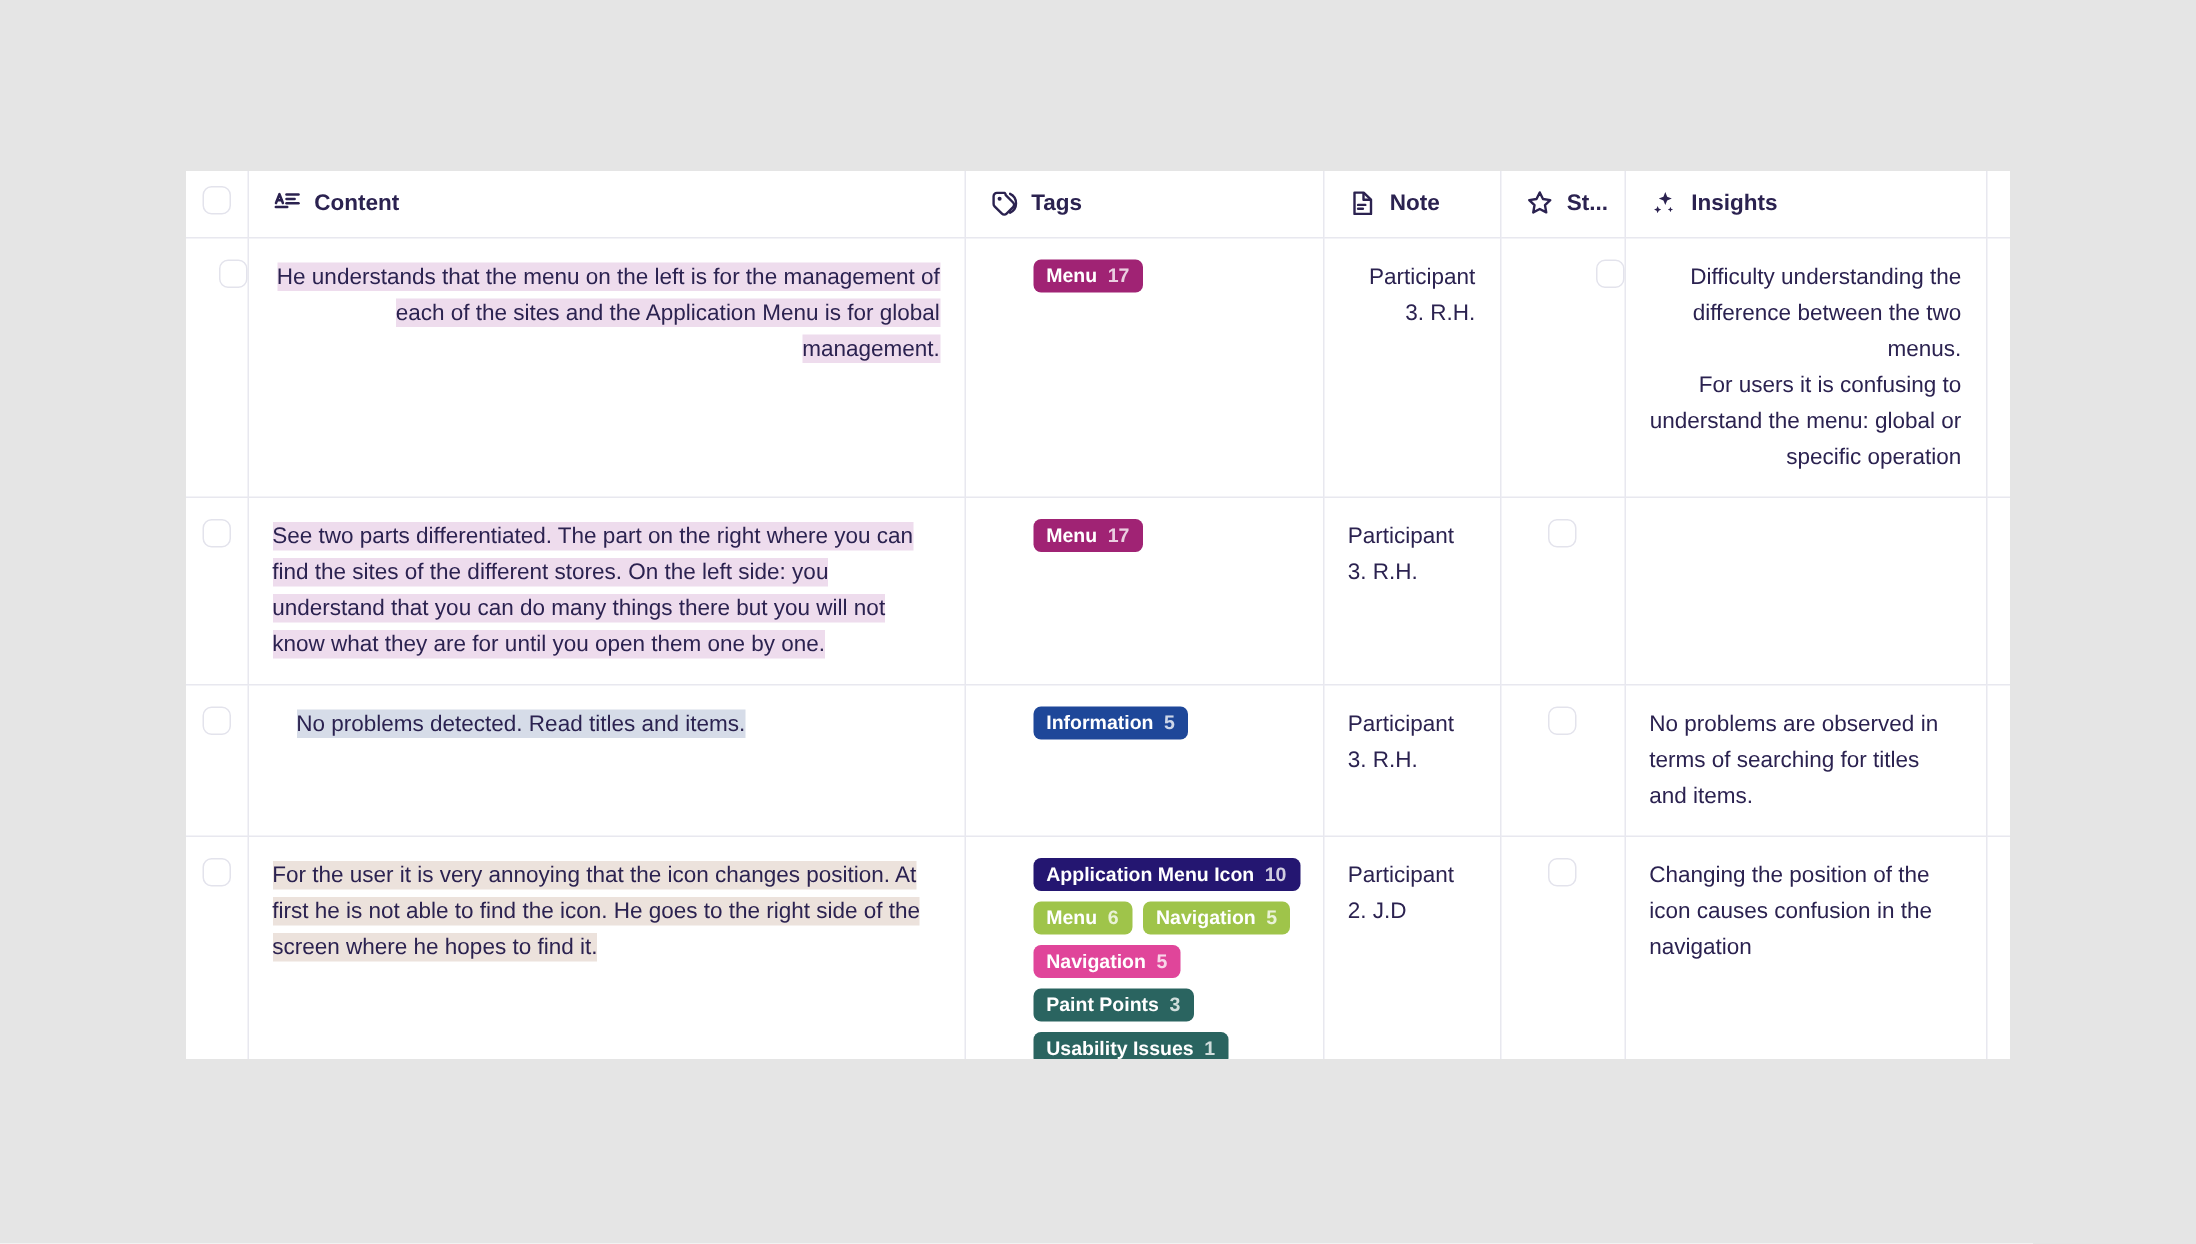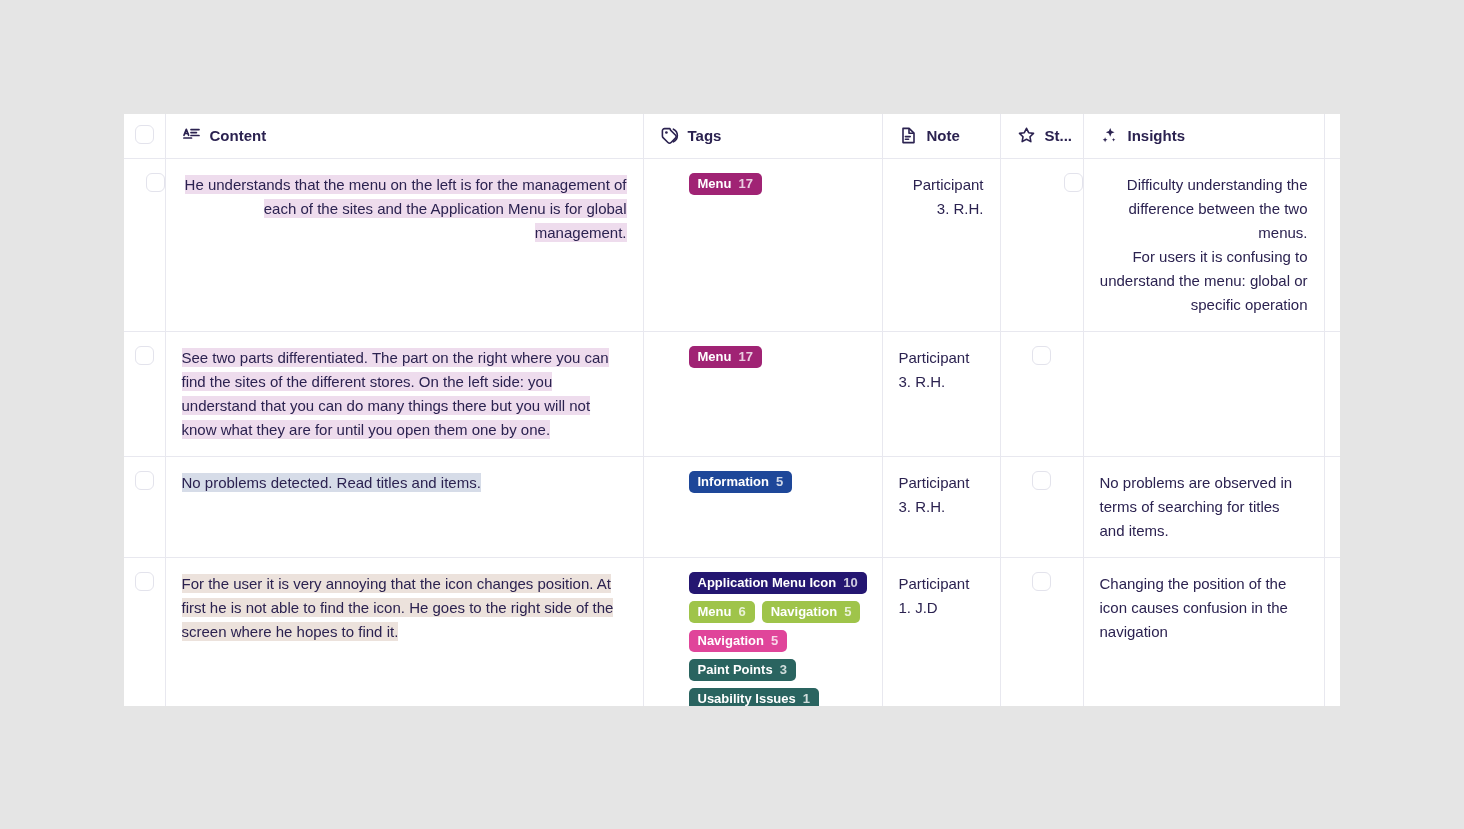--- a/index.html
+++ b/index.html
@@ -116,21 +116,21 @@
     box-sizing: border-box;
   }
 
   .content-text {
     display: inline;
     padding: 1px 0;
     box-decoration-break: clone;
     -webkit-box-decoration-break: clone;
   }
   .hl-pink  { background: #eedced; }
-  .hl-blue  { background: #d6dce8; }
+  .hl-blue  { background: #d6dce8; margin-left: 16px; }
   .hl-beige { background: #ece2dc; }
 
   .tag-list {
     display: flex;
     flex-wrap: wrap;
     gap: 7px 7px;
     align-content: flex-start;
     padding-left: 29px;
   }
   .tag {
@@ -372,21 +372,21 @@
                 <span>Paint Points</span>
                 <span class="cnt">3</span>
               </span>
               <span class="tag" style="background:#2a6460">
                 <span>Usability Issues</span>
                 <span class="cnt">1</span>
               </span>
             </div>
           </td>
           <td>
-            <span class="note-text">Participant 1. J.D</span>
+            <span class="note-text">Participant 2. J.D</span>
           </td>
           <td class="td-check">
             <div class="cb-pos"><span class="checkbox"></span></div>
           </td>
           <td>
             <span class="ins-text">Changing the position of the icon causes confusion in the navigation</span>
           </td>
           <td>
             
           </td>

